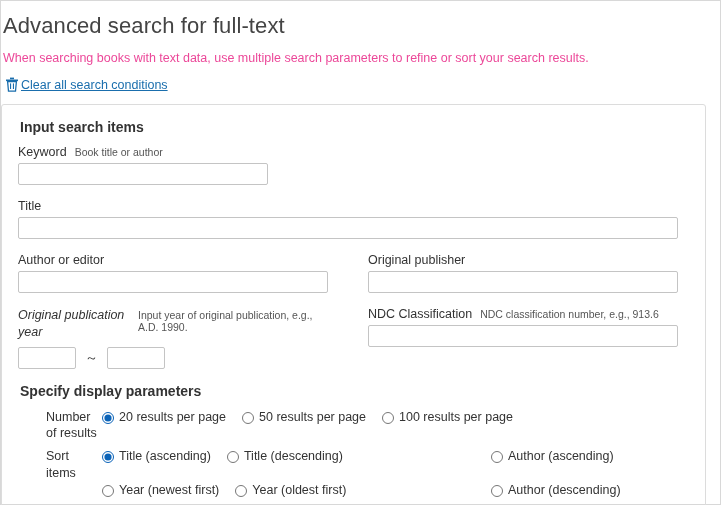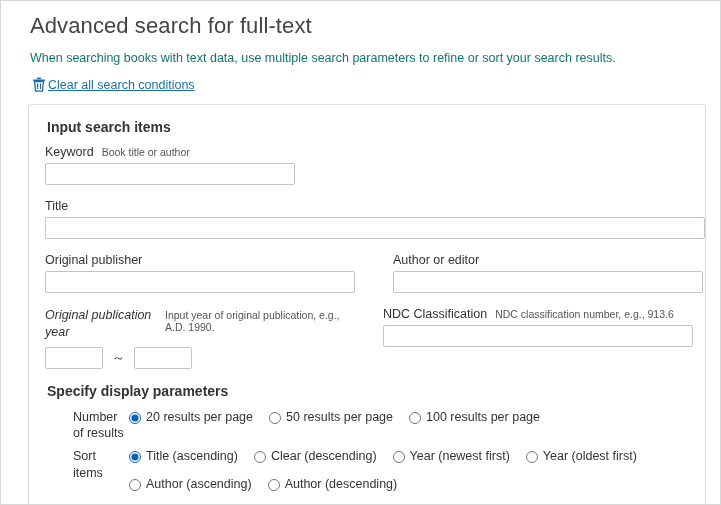--- a/index.html
+++ b/index.html
@@ -13,33 +13,33 @@
     font-family: "Liberation Sans", sans-serif;
     color: #333333;
     overflow: hidden;
   }
   .page {
     position: relative;
     width: 721px;
     height: 505px;
     box-sizing: border-box;
     border: 1px solid #d8d8d8;
-    padding: 10px 14px 0 27px;
+    padding: 10px 14px 0 0;
     background: #fff;
   }
   .page-title {
     font-size: 22px;
     font-weight: 400;
     color: #444444;
     margin: 2px 0 12px 2px;
     letter-spacing: 0.1px;
   }
   .page-desc {
     font-size: 12.5px;
-    color: #0f766e;
+    color: #ec4899;
     margin: 0 0 12px 2px;
   }
   .clear-row {
     display: flex;
     align-items: center;
     gap: 2px;
     margin: 0 0 12px 4px;
   }
   .trash-icon {
     width: 14px;
@@ -157,22 +157,22 @@
     line-height: 1.4;
   }
   .radio-item input {
     margin: 0;
     width: 12px;
     height: 12px;
     accent-color: #0b63b8;
   }
   .sort-rows {
     display: flex;
-    flex-direction: column;
-    gap: 10px;
+    flex-direction: row;
+    gap: 19px;
   }
   .sort-line {
     display: flex;
     gap: 16px;
     flex-wrap: wrap;
   }
 </style>
 </head>
 <body>
 
@@ -207,25 +207,25 @@
       <input class="txt w-keyword" type="text" value="" style="">
     </div>
 
     <div class="field-block">
       <span class="field-label">Title</span>
       <input class="txt w-full" type="text" value="" style="">
     </div>
 
     <div class="two-col field-block">
       <div class="col">
+        <span class="field-label">Author or editor</span>
+        <input class="txt w-half" type="text" value="" style="">
+      </div>
+      <div class="col">
         <span class="field-label">Original publisher</span>
-        <input class="txt w-half" type="text" value="" style="">
-      </div>
-      <div class="col">
-        <span class="field-label">Author or editor</span>
         <input class="txt w-half" type="text" value="" style="">
       </div>
     </div>
 
     <div class="two-col field-block">
       <div class="col">
         <div class="label-line">
           <span class="field-label label-wrap-2" style="width:112px;font-style:italic;">Original publication year</span>
           <span class="hint" style="width:180px; display:inline-block;">Input year of original publication, e.g., A.D. 1990.</span>
         </div>
@@ -267,21 +267,21 @@
     <div class="param-row">
       <div class="param-name">Sort items</div>
       <div class="sort-rows">
         <div class="sort-line">
           <label class="radio-item">
             <input type="radio" name="sort" checked="" style="">
             <span>Title (ascending)</span>
           </label>
           <label class="radio-item">
             <input type="radio" name="sort" style="">
-            <span>Clear (descending)</span>
+            <span>Title (descending)</span>
           </label>
           <label class="radio-item">
             <input type="radio" name="sort" style="">
             <span>Year (newest first)</span>
           </label>
           <label class="radio-item">
             <input type="radio" name="sort" style="">
             <span>Year (oldest first)</span>
           </label>
         </div>

